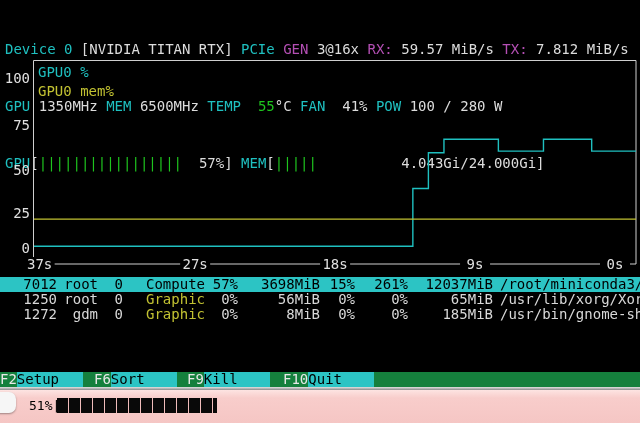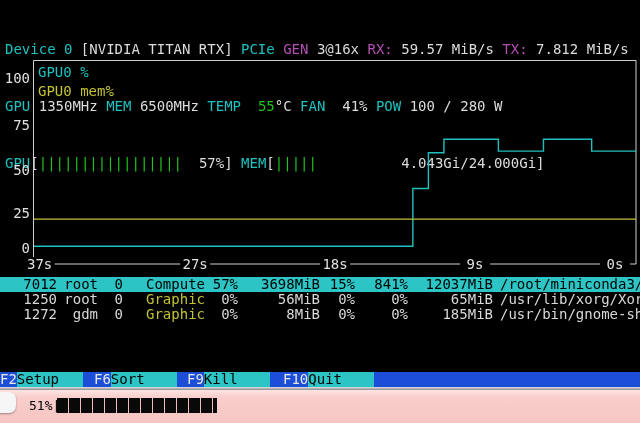--- a/index.html
+++ b/index.html
@@ -26,21 +26,21 @@
   .prow{position:relative;height:15px;color:#d8d8d8;}
   .prow.selected{background:#2cc4c4;}
   .prow.selected span{color:#000;}
   .prow .cell-type{color:#c2c232;}
   .h-pid{right:585px}.h-user{right:547px}.h-dev{right:517px}.h-type{right:468px}.h-gpu{right:403px}
   .h-gpumem{right:285px}.h-cpu{right:232px}.h-hostmem{right:140px}.h-cmd{left:508px}
   .r-pid{right:583px}.r-user{right:542px}.r-dev{right:517px}.r-type{right:435px}.r-gpu{right:402px}
   .r-gpumem{right:320px}.r-mempct{right:285px}.r-cpu{right:232px}.r-hostmem{right:147px}.r-cmd{left:500px}
 
   
-  .fbar{position:absolute;left:0;top:372px;width:640px;height:15px;background:#1d4ed8;line-height:15px;}
+  .fbar{position:absolute;left:0;top:372px;width:640px;height:15px;background:#15803d;line-height:15px;}
   .fk{position:absolute;top:0;height:15px;display:flex;cursor:pointer;}
   .fk .k{color:#e8e8e8;white-space:pre;}
   .fk .lbl{background:#2cc4c4;color:#000;width:66px;white-space:pre;overflow:hidden;}
   .fk-setup{left:0}.fk-sort{left:94px}.fk-kill{left:187px}.fk-quit{left:283px}.fk-save{left:381px}
   .fk-save .lbl{width:234px;}
 
   
   .win-divider{position:absolute;left:0;top:387px;width:640px;height:3px;
     background:linear-gradient(180deg,#e3e3e3,#8a8a8a);}
   .tqdm{position:absolute;left:0;top:390px;width:640px;height:33px;color:#000;
@@ -91,21 +91,21 @@
   <div class="ptable">
 
     <div class="prow selected">
       <span class="r-pid">7012</span>
       <span class="r-user">root</span>
       <span class="r-dev">0</span>
       <span class="r-type">Compute</span>
       <span class="r-gpu">57%</span>
       <span class="r-gpumem">3698MiB</span>
       <span class="r-mempct">15%</span>
-      <span class="r-cpu">841%</span>
+      <span class="r-cpu">261%</span>
       <span class="r-hostmem">12037MiB</span>
       <span class="r-cmd">/root/miniconda3/</span>
     </div>
 
     <div class="prow">
       <span class="r-pid">1250</span>
       <span class="r-user">root</span>
       <span class="r-dev">0</span>
       <span class="r-type cell-type">Graphic</span>
       <span class="r-gpu">0%</span>

